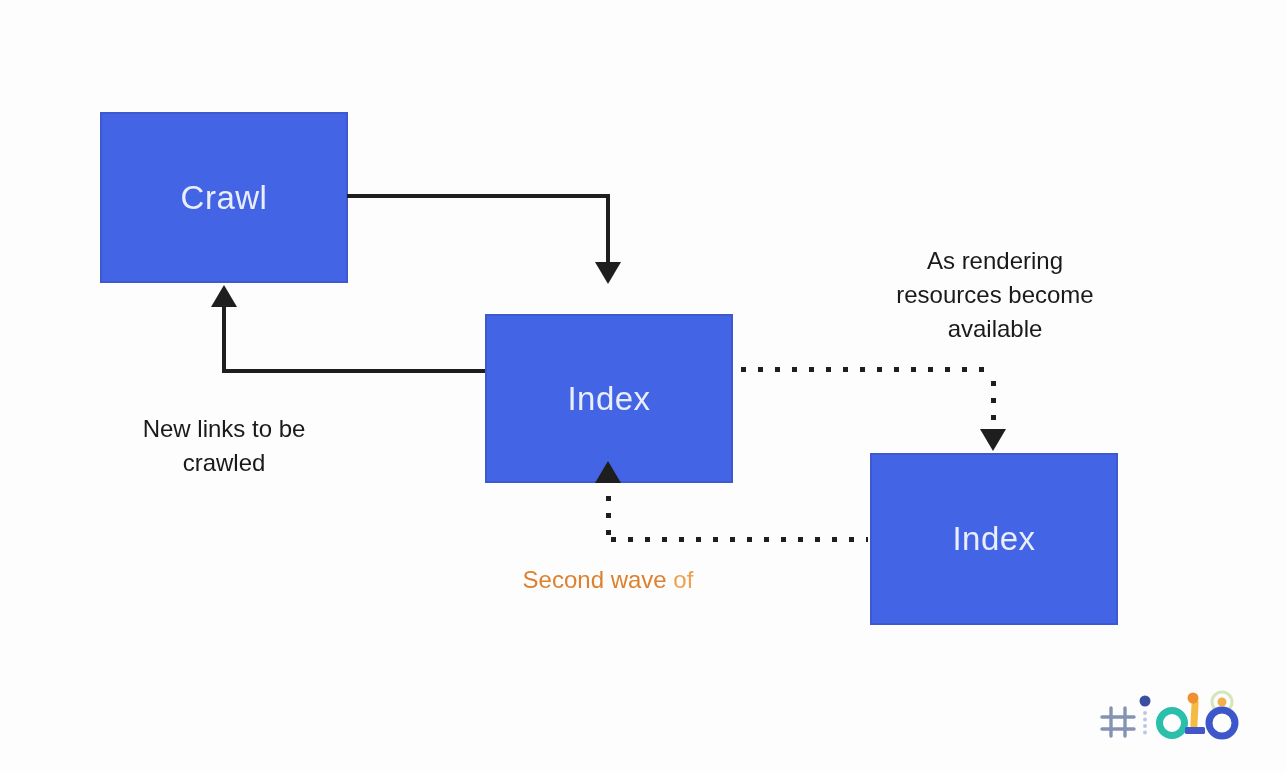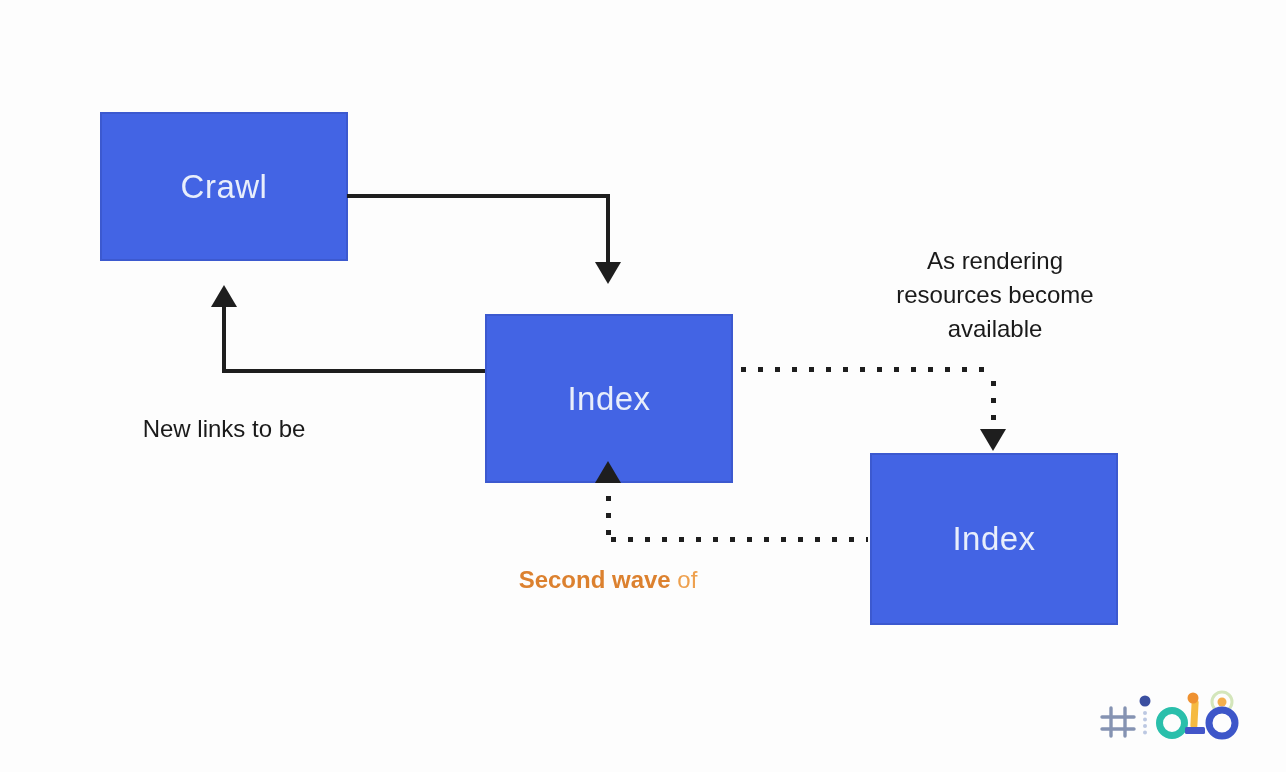--- a/index.html
+++ b/index.html
@@ -15,21 +15,21 @@
   
   .node {
     position:absolute;
     background: var(--box-fill);
     border: 2px solid var(--box-border);
     display:flex; align-items:center; justify-content:center;
     color: var(--box-text);
     font-size: 33px;
     letter-spacing: .5px;
   }
-  .node-crawl  { left:100px; top:112px; width:248px; height:149px; }
+  .node-crawl  { left:100px; top:112px; width:248px; height:171px; }
   .node-index  { left:485px; top:286px; width:248px; height:169px;margin-top:28px; }
   .node-render { left:870px; top:453px; width:248px; height:172px; }
 
   
   .line { position:absolute; background: var(--arrow); }
   .l-crawl-index-h { left:347px; top:194px; width:263px; height:4px; }
   .l-crawl-index-v { left:606px; top:194px; width:4px;  height:70px; }
   .l-index-crawl-h { left:222px; top:369px; width:263px; height:4px; }
   .l-index-crawl-v { left:222px; top:303px; width:4px;  height:68px; }
 
@@ -53,21 +53,21 @@
   .ah-into-render-top  { left:980px; top:429px; }
   .ah-into-index-bot   { left:595px; top:461px; }
 
   
   .caption { position:absolute; text-align:center; font-size:24px; line-height:34px; }
   .cap-first-wave  { left:420px; top:98px;  width:380px; color: var(--slate-blue-text); }
   .cap-first-wave b { color: var(--accent-blue-text); font-weight:700; }
   .cap-as-render   { left:858px; top:244px; width:274px; color: var(--black-text); font-weight:400; }
   .cap-new-links   { left:94px;  top:412px; width:260px; color: var(--black-text); font-weight:500; }
   .cap-second-wave { left:460px; top:563px; width:296px; color: var(--orange-regular); line-height:33px; }
-  .cap-second-wave b { color: var(--orange-bold); font-weight:700;margin-top:28px; }
+  .cap-second-wave b { color: var(--orange-bold); font-weight:400;margin-top:28px; }
 
   
   .logo { position:absolute; left:1098px; top:686px; width:150px; height:58px; }
 </style>
 </head>
 <body>
 
 <div class="canvas">
 
   <div class="node node-crawl">
@@ -98,20 +98,21 @@
 
 
   <div class="caption cap-as-render">
     <div>As rendering</div>
     <div>resources become</div>
     <div>available</div>
   </div>
 
   <div class="caption cap-new-links">
     <div>New links to be</div>
+    <div>crawled</div>
   </div>
 
   <div class="caption cap-second-wave">
     <div><b>Second wave</b><span> of</span></div>
   </div>
 
   <svg class="logo" viewBox="0 0 150 58" role="img" aria-label="#io18">
 
     <g style="stroke:var(--logo-hash);stroke-width:3.4;stroke-linecap:round;">
       <line x1="13" y1="22" x2="13" y2="50"></line>

